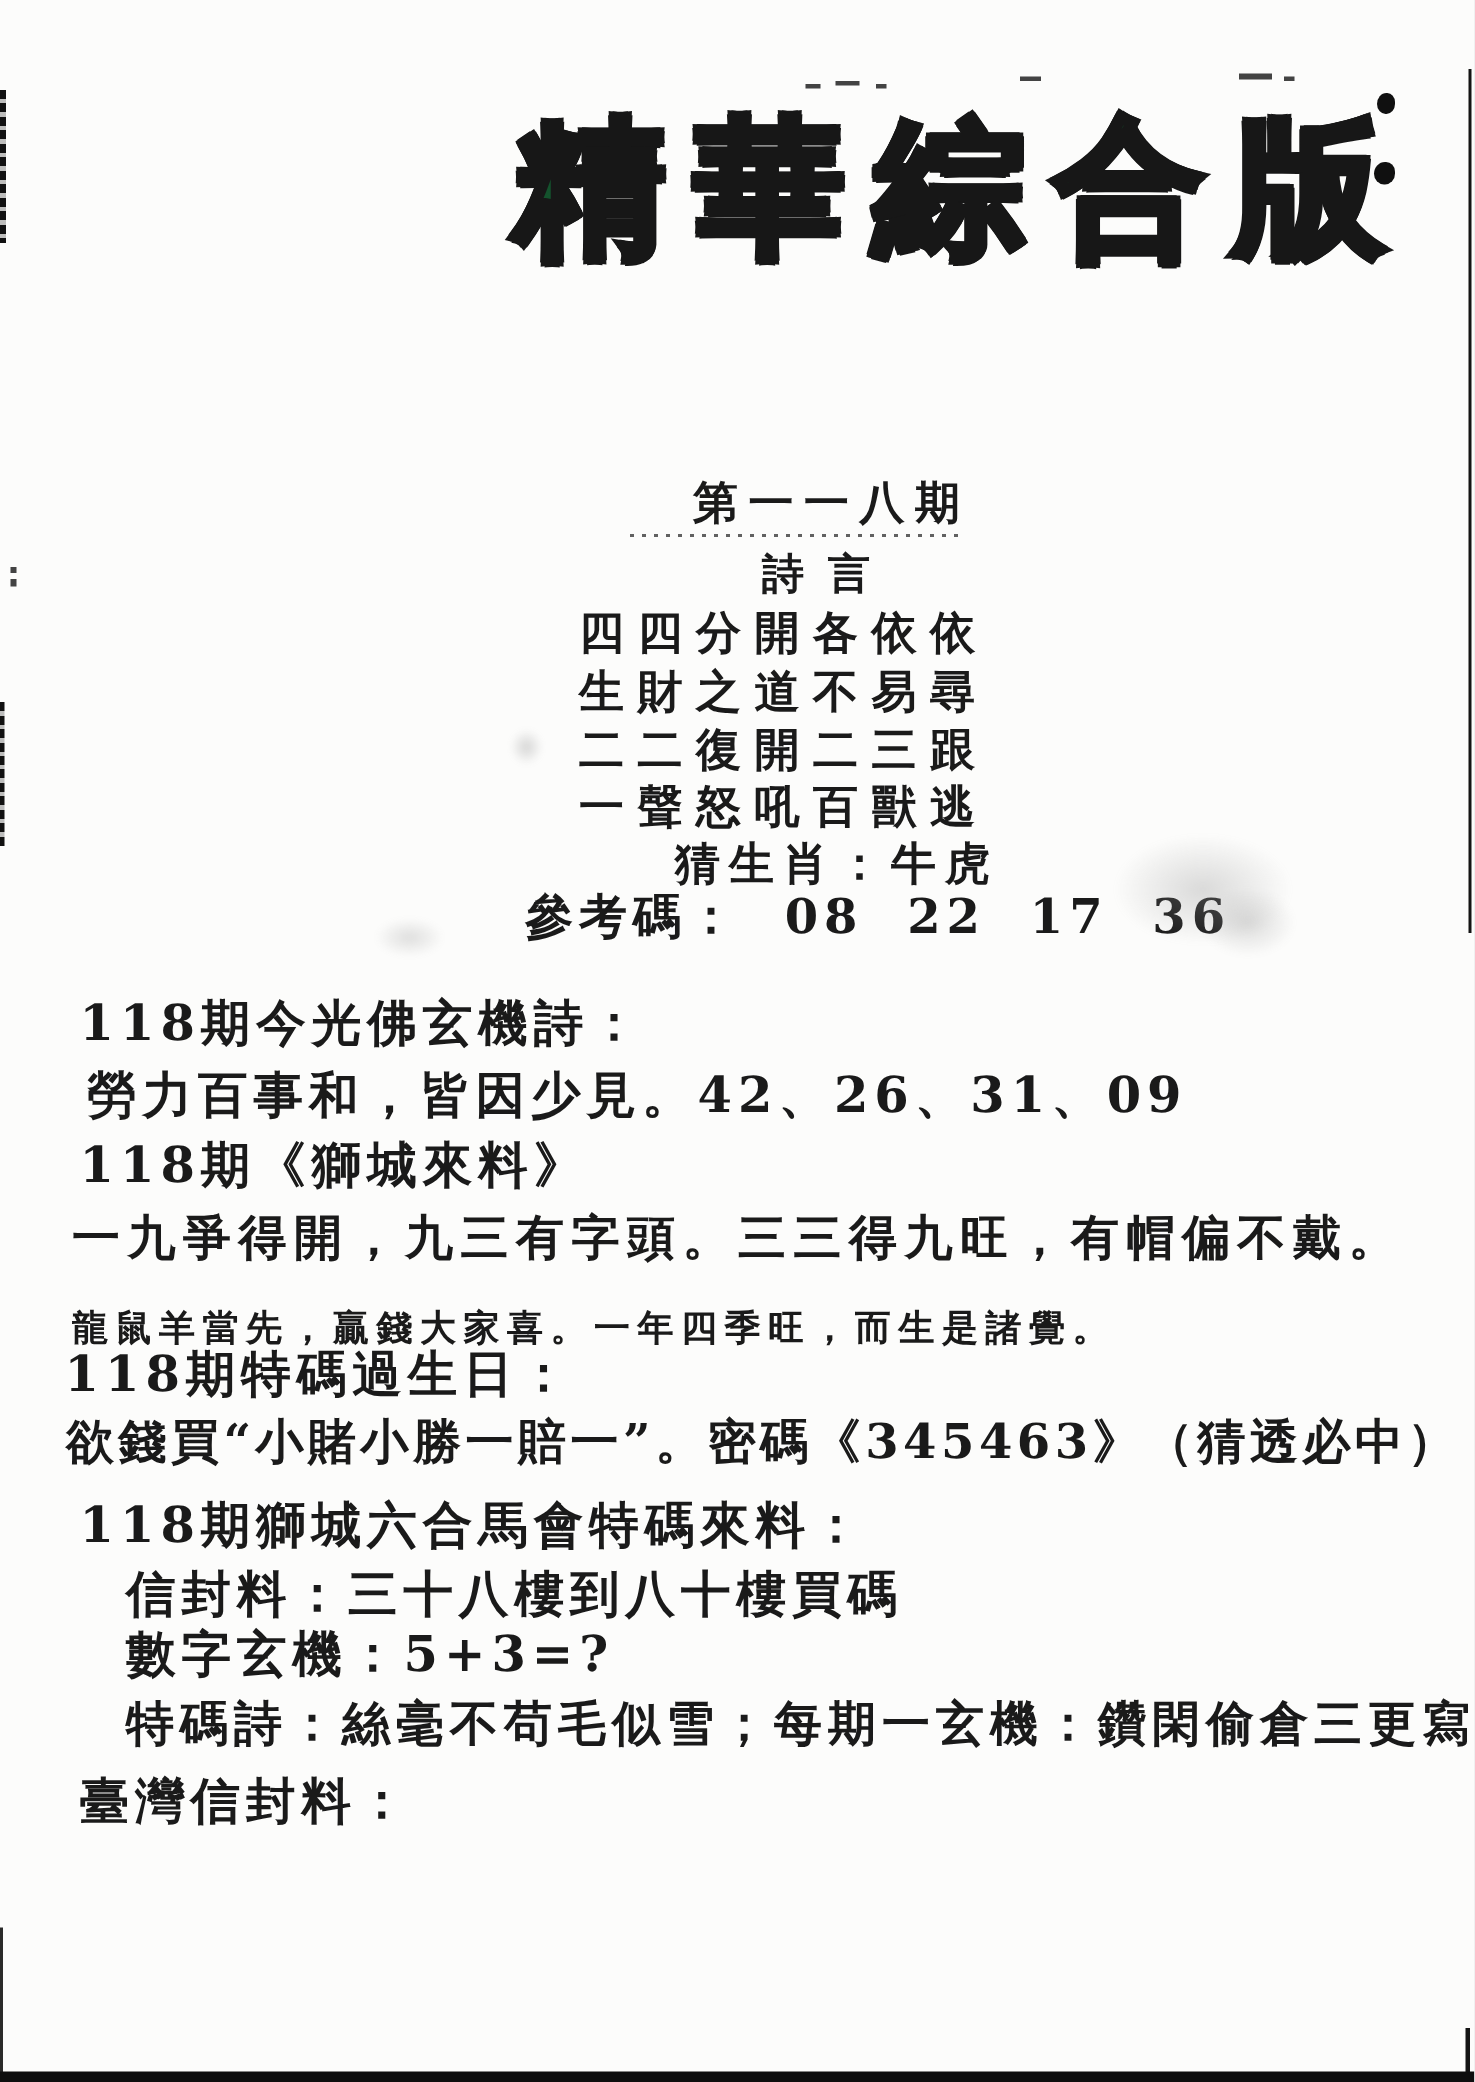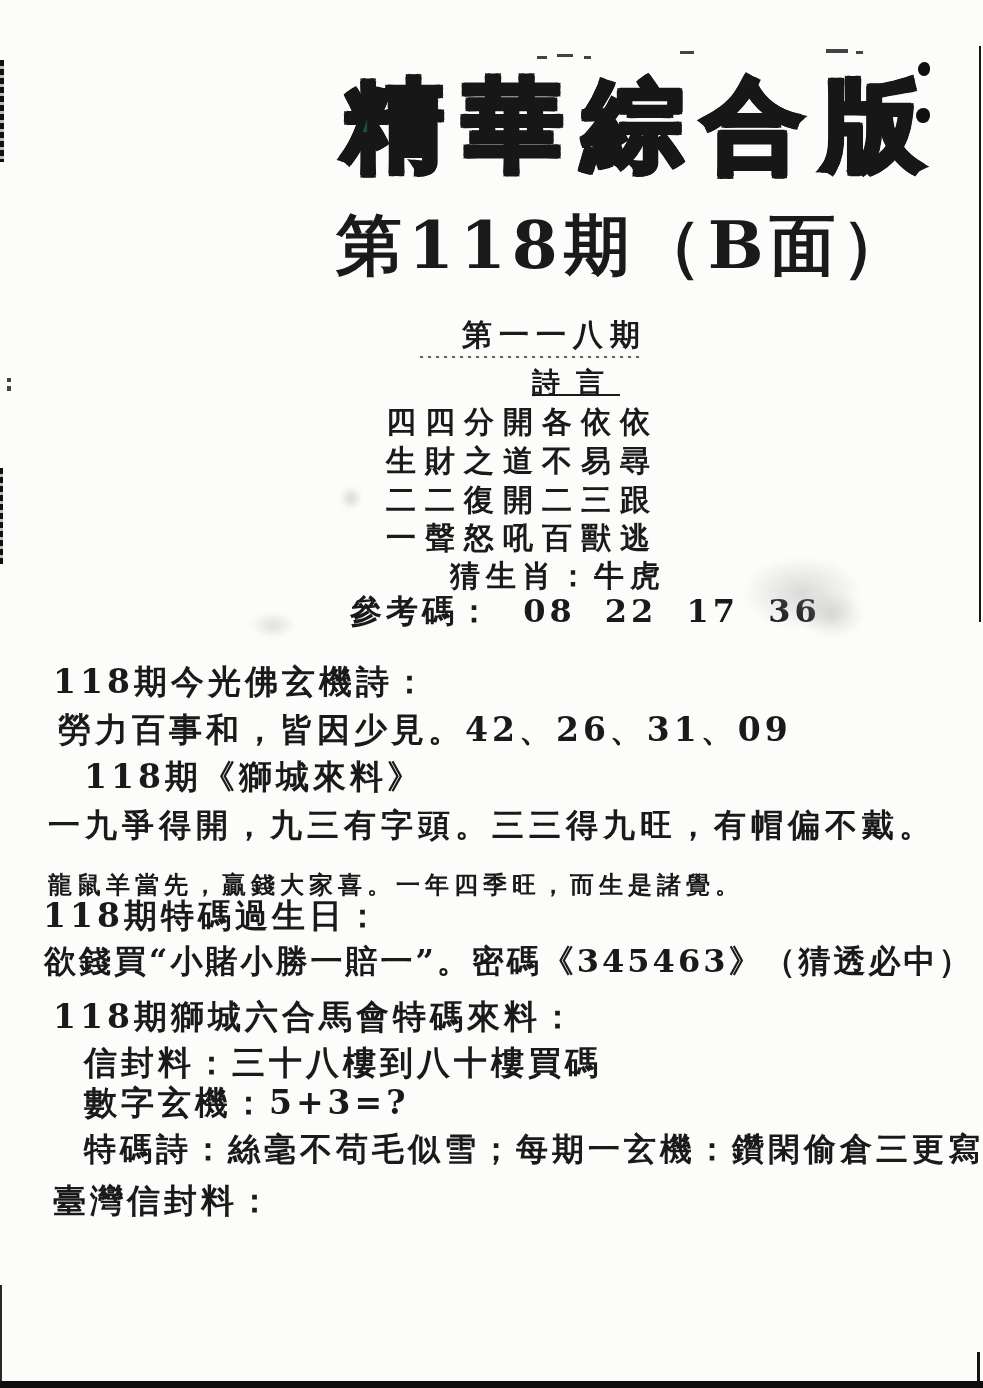--- a/index.html
+++ b/index.html
@@ -35,22 +35,22 @@
     position:absolute;left:462px;top:315px;
     font-size:30px;font-weight:bold;letter-spacing:7px;white-space:nowrap;
   }
   .dotline{
     position:absolute;left:420px;top:356px;width:220px;height:2px;
     background:repeating-linear-gradient(90deg,#3a3a3a 0 3px,transparent 3px 8px);
     opacity:.8;
   }
   
   .poem-title{
-    position:absolute;left:532px;top:364px;
-    font-size:28px;font-weight:bold;letter-spacing:16px;white-space:nowrap;text-decoration:underline;
+    position:absolute;left:508px;top:364px;
+    font-size:28px;font-weight:bold;letter-spacing:16px;white-space:nowrap;
   }
   .poem-line{
     position:absolute;left:386px;width:330px;text-align:left;
     font-size:30px;font-weight:bold;letter-spacing:9px;white-space:nowrap;
   }
   .pl0{top:402px}.pl1{top:441px}.pl2{top:480px}.pl3{top:518px}
   .zodiac{
     position:absolute;left:450px;top:556px;
     font-size:30px;font-weight:bold;letter-spacing:6px;white-space:nowrap;
   }
@@ -59,21 +59,21 @@
     font-size:32px;font-weight:bold;letter-spacing:4px;word-spacing:14px;white-space:nowrap;
   }
   
   .bline{
     position:absolute;
     font-size:33px;line-height:1.15;font-weight:bold;letter-spacing:4px;
     white-space:nowrap;
   }
   .b0{left:53px;top:663px;}
   .b1{left:58px;top:711px;}
-  .b2{left:53px;top:758px;margin-left:31px;}
+  .b2{left:53px;top:758px;}
   .b3{left:48px;top:807px;font-size:32px;letter-spacing:5px;}
   .b4{left:48px;top:851px;font-size:24px;letter-spacing:5px;margin-top:20px;}
   .b5{left:43px;top:897px;}
   .b6{left:44px;top:943px;font-size:32px;letter-spacing:3px;}
   .b7{left:53px;top:998px;}
   .b8{left:84px;top:1044px;}
   .b9{left:84px;top:1084px;}
   .b10{left:84px;top:1131px;font-size:32px;font-family:Liberation Serif, serif;}
   .b11{left:53px;top:1182px;}
   .b12{left:52px;top:1227px;font-size:34px;letter-spacing:2px;word-spacing:12px;}
@@ -86,21 +86,20 @@
   .blob{background:#101010;border-radius:55% 45% 50% 50%;}
   .smudge{border-radius:50%;filter:blur(2px);}
 </style>
 </head>
 <body>
 
 <div class="page">
 
   <div class="masthead">精華綜合版</div>
 
-  <div class="issue-heading">第118期（B面）</div>
   <div class="issue-sub">第一一八期</div>
   <div class="dotline art"></div>
 
   <div class="poem-title">詩言</div>
   <div class="poem-line pl0">四四分開各依依</div>
   <div class="poem-line pl1">生財之道不易尋</div>
   <div class="poem-line pl3">一聲怒吼百獸逃</div>
   <div class="poem-line pl2">二二復開二三跟</div>
 
   <div class="zodiac">猜生肖：牛虎</div>

